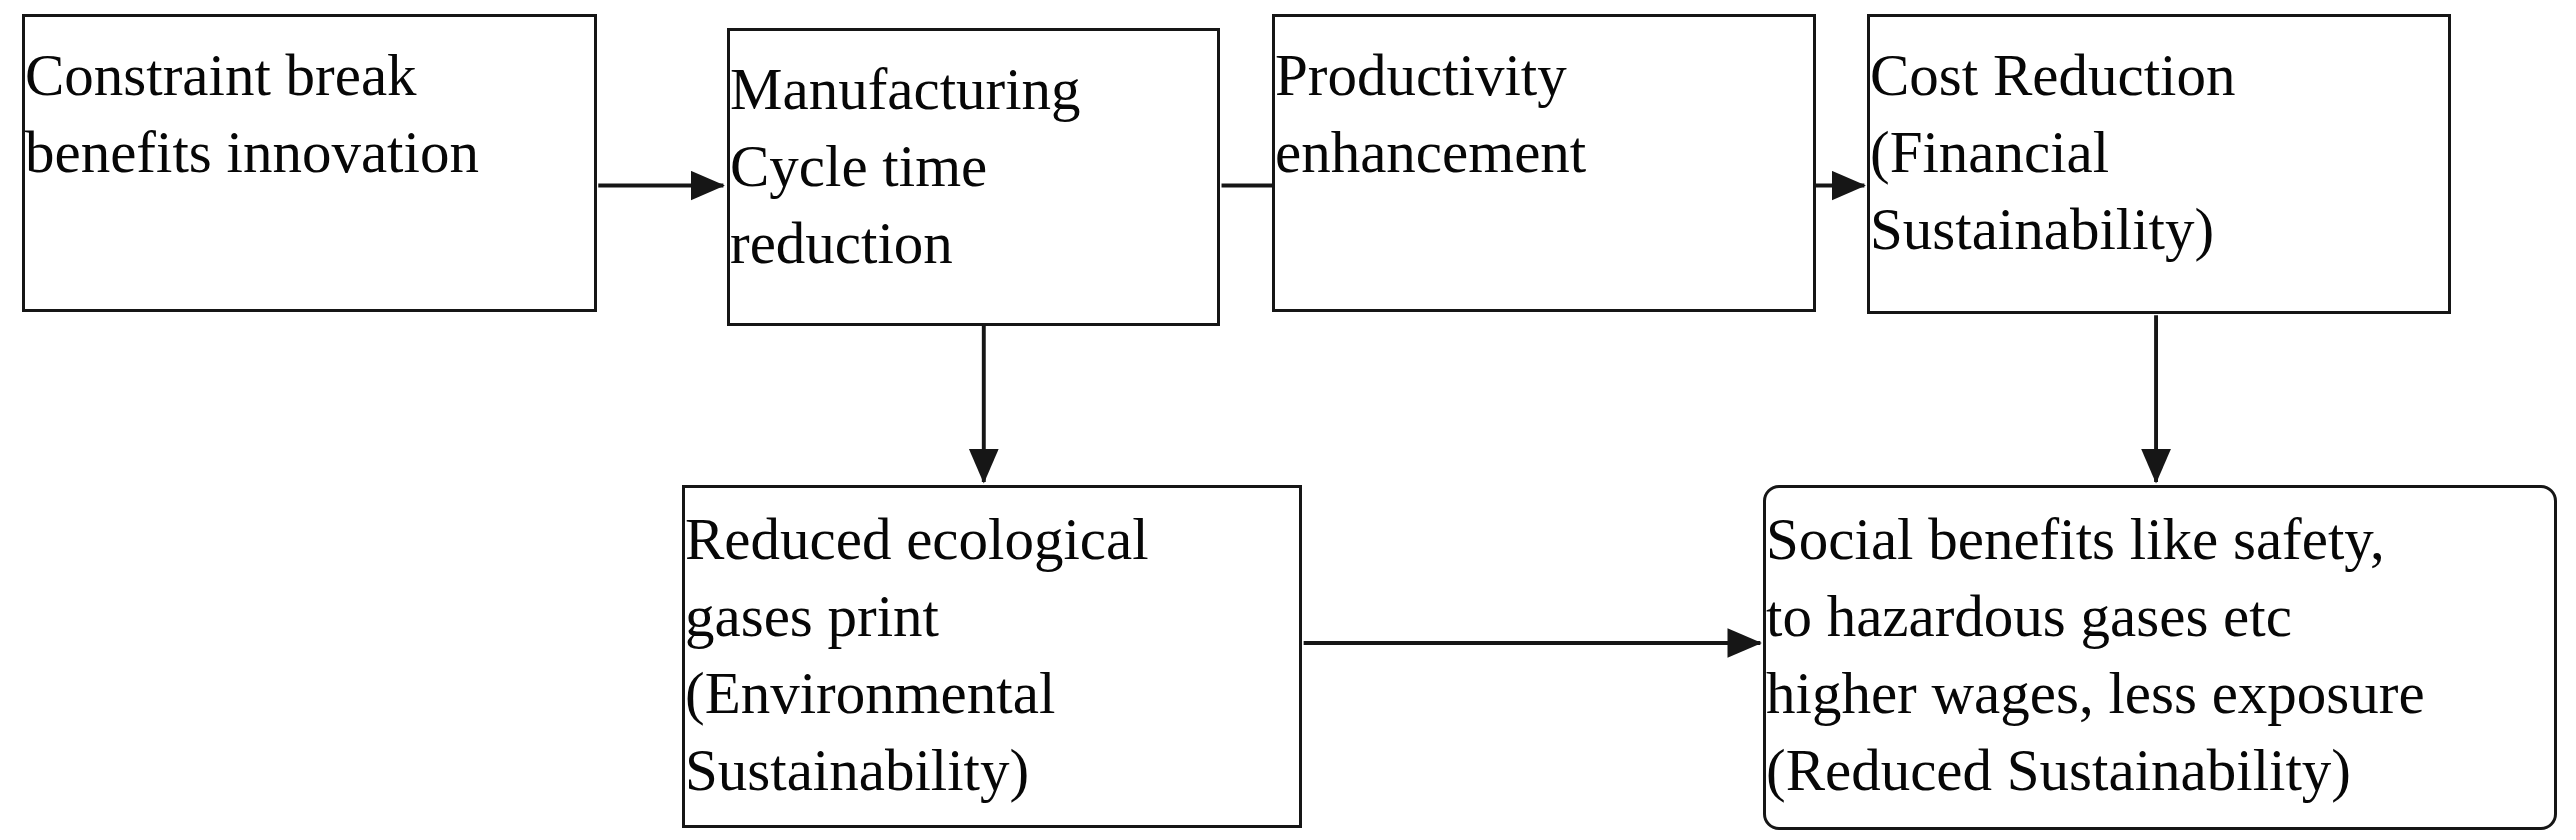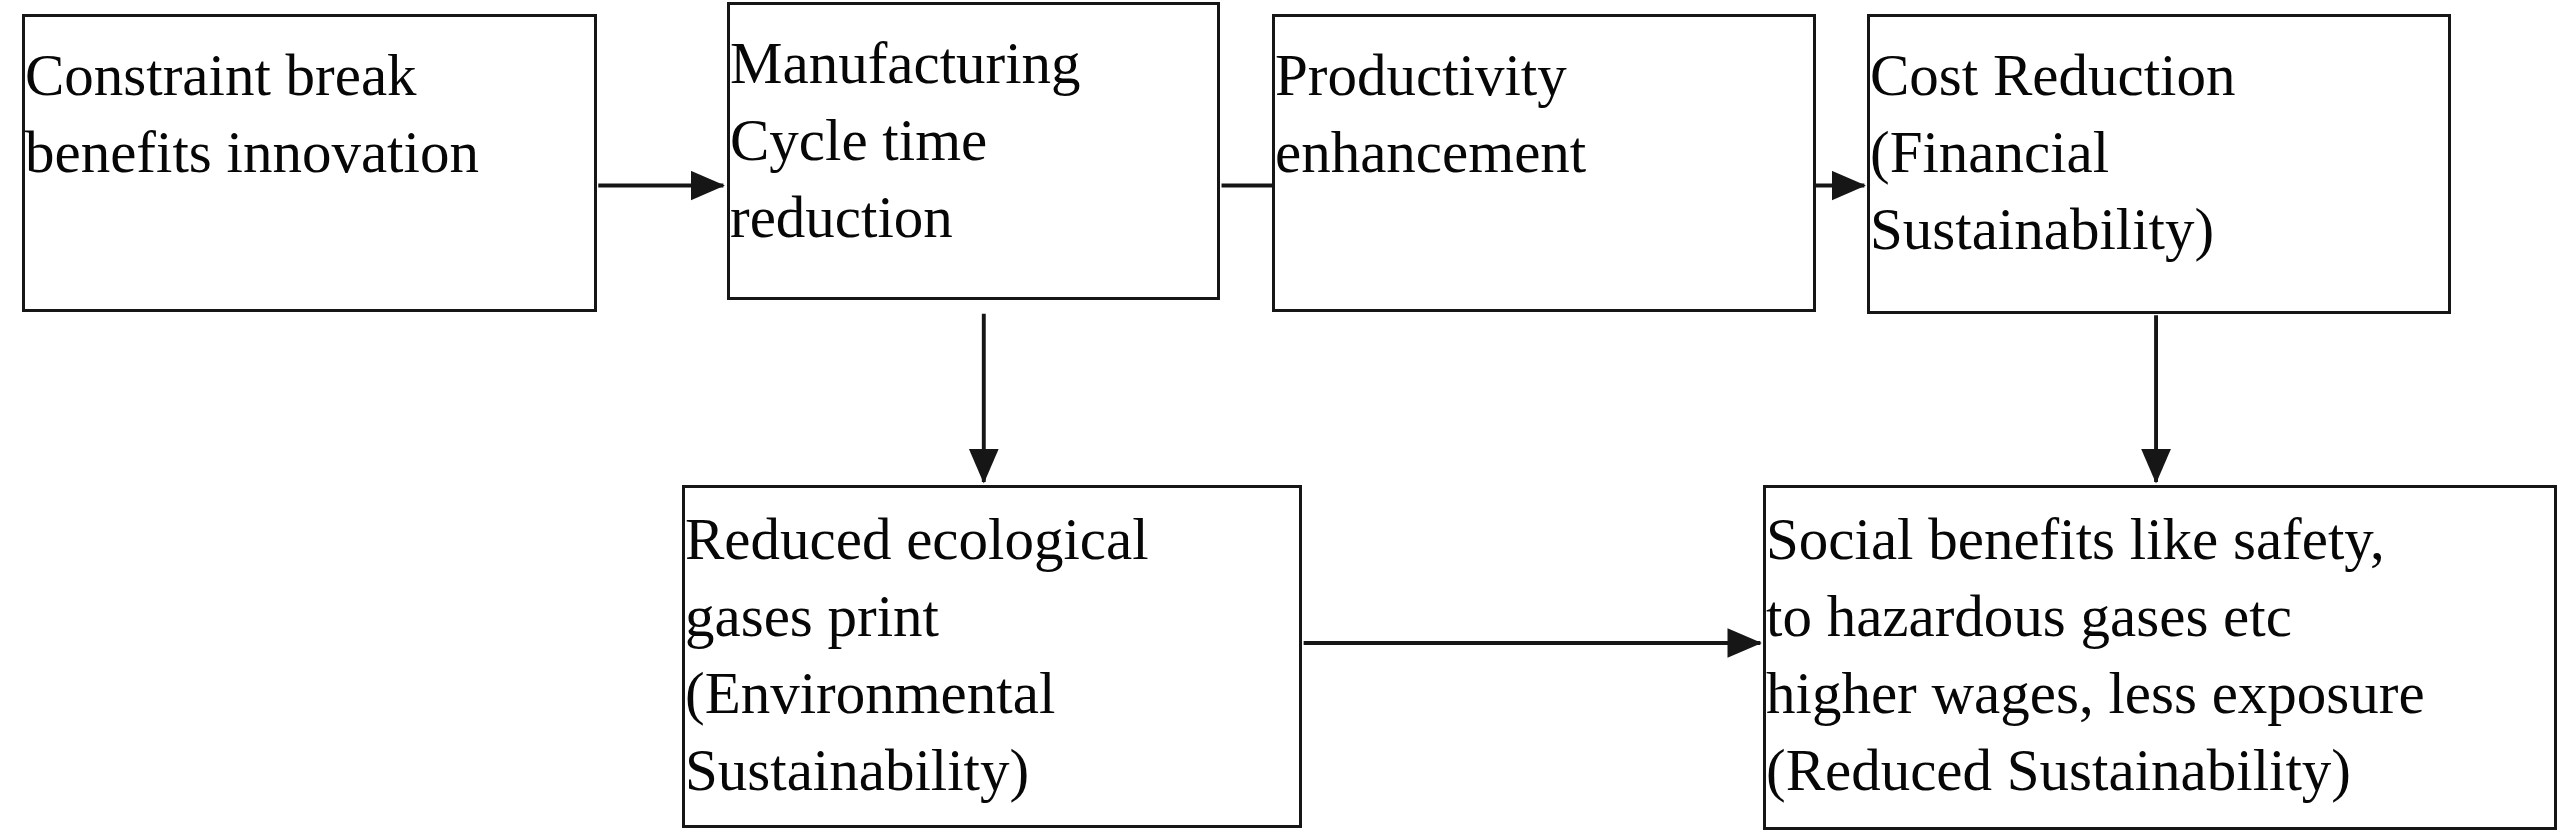--- a/index.html
+++ b/index.html
@@ -34,26 +34,26 @@
   }
   .node .ln {
     display: block;
     white-space: nowrap;
   }
   .row1 { padding-top: 20.3px; }
   .row2 { padding-top: 12.5px; }
 
   
   .node-innovation      { left: 22px;   top: 14px;  width: 575px;  height: 298px; }
-  .node-cycle-time      { left: 727px;  top: 2px;  width: 493px;  height: 298px; }
+  .node-cycle-time      { left: 727px;  top: 28px;  width: 493px;  height: 298px; }
   .node-productivity    { left: 1272px; top: 14px;  width: 544px;  height: 298px; }
   .node-cost-reduction  { left: 1867px; top: 14px;  width: 584px;  height: 300px; }
   
   .node-ecological      { left: 682px;  top: 485px; width: 620px;  height: 343px; }
-  .node-social          { left: 1763px; top: 485px; width: 794px; height: 345px; }
+  .node-social          { left: 1763px; top: 485px; width: 794px; height: 345px; border-radius: 16px; }
 </style>
 </head>
 <body>
 
 <div class="canvas">
 
   <svg class="arrow-layer" viewBox="0 0 3294 1075" xmlns="http://www.w3.org/2000/svg">
     <defs>
       <marker id="ah" markerUnits="userSpaceOnUse" markerWidth="46" markerHeight="40" refX="42" refY="19" orient="auto">
         <path d="M0,0 L44,19 L0,38 Z" fill="#161616"></path>

